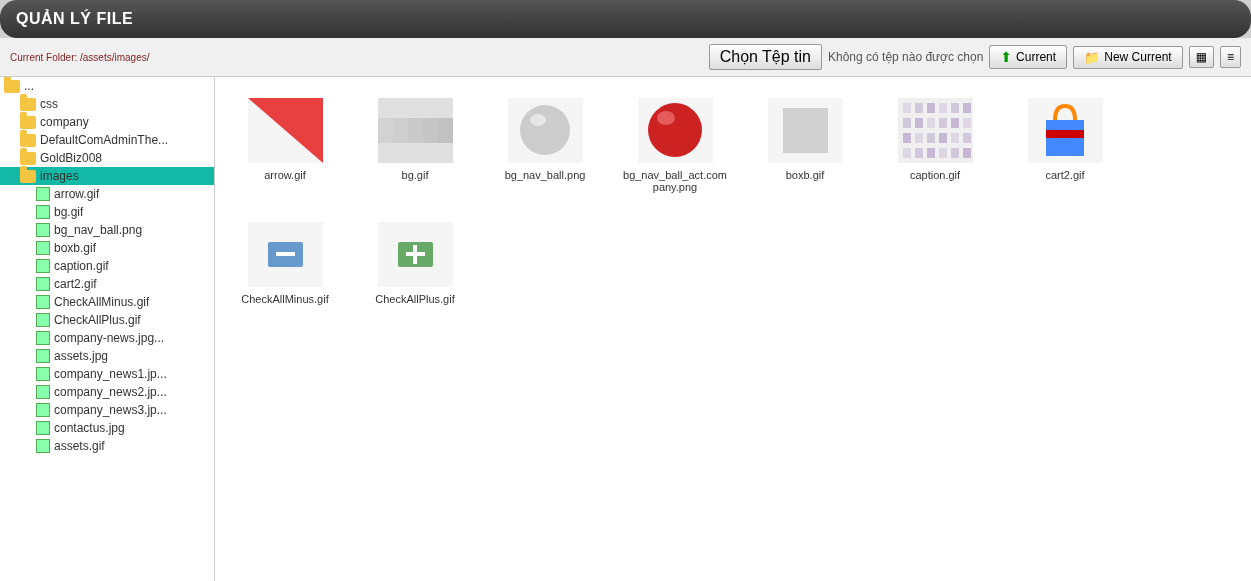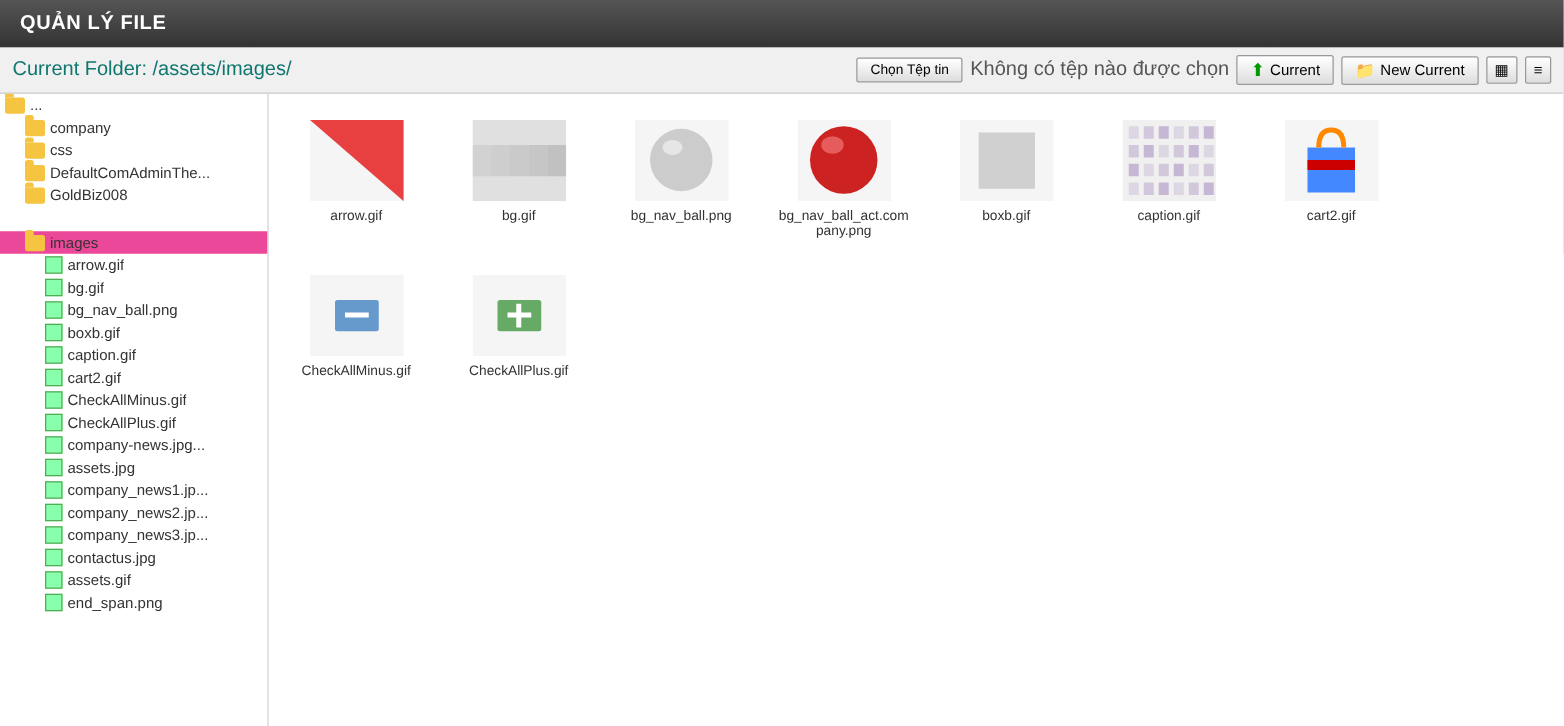--- a/index.html
+++ b/index.html
@@ -6,52 +6,53 @@
     body { font-family: Arial, Tahoma, sans-serif; font-size: 12px; background: #d0d0d0; }
 
     
     #header {
       background: linear-gradient(to bottom, #555, #333);
       color: #fff;
       font-size: 16px;
       font-weight: bold;
       padding: 10px 16px;
       letter-spacing: 0.5px;
+      border-radius: 17px;
     }
 
     
     #toolbar {
       background: #f0f0f0;
       border-bottom: 1px solid #ccc;
       padding: 6px 10px;
       display: flex;
       align-items: center;
       gap: 8px;
     }
     #toolbar .current-folder {
       flex: 1;
-      font-size: 16px;
-      color: #0f766e;
+      font-size: 10px;
+      color: #7f1d1d;
     }
     #toolbar .toolbar-right {
       display: flex;
       align-items: center;
       gap: 6px;
     }
     .btn-choose {
       background: linear-gradient(to bottom, #fff, #ddd);
       border: 1px solid #999;
       padding: 3px 10px;
-      font-size: 11px;
+      font-size: 16px;
       cursor: pointer;
       border-radius: 2px;
     }
     .no-file-text {
       color: #555;
-      font-size: 16px;
+      font-size: 12px;
     }
     .btn-upload {
       background: linear-gradient(to bottom, #fff, #ddd);
       border: 1px solid #999;
       padding: 3px 10px;
       font-size: 12px;
       cursor: pointer;
       border-radius: 2px;
       display: flex;
       align-items: center;
@@ -219,35 +220,35 @@
 
 <div id="main">
   <div id="sidebar">
 
   <div class="tree-item">
         <span class="folder-icon"></span>
         <span class="label">...</span>
       </div>
       <div class="tree-item indent1">
         <span class="folder-icon"></span>
+        <span class="label">css</span>
+      </div>
+      <div class="tree-item indent1">
+        <span class="folder-icon"></span>
         <span class="label">company</span>
       </div>
       <div class="tree-item indent1">
         <span class="folder-icon"></span>
-        <span class="label">css</span>
+        <span class="label">DefaultComAdminThe...</span>
       </div>
       <div class="tree-item indent1">
         <span class="folder-icon"></span>
-        <span class="label">DefaultComAdminThe...</span>
-      </div>
-      <div class="tree-item indent1">
-        <span class="folder-icon"></span>
         <span class="label">GoldBiz008</span>
       </div>
-      <div class="tree-item indent1" style="background: #ec4899; margin-top: 20px;">
+      <div class="tree-item indent1" style="background: #14b8a6;">
         <span class="folder-icon"></span>
         <span class="label">images</span>
       </div>
       <div class="tree-item indent2">
         <span class="file-icon"></span>
         <span class="label">arrow.gif</span>
       </div>
       <div class="tree-item indent2">
         <span class="file-icon"></span>
         <span class="label">bg.gif</span>
@@ -296,24 +297,20 @@
         <span class="file-icon"></span>
         <span class="label">company_news3.jp...</span>
       </div>
       <div class="tree-item indent2">
         <span class="file-icon"></span>
         <span class="label">contactus.jpg</span>
       </div>
       <div class="tree-item indent2">
         <span class="file-icon"></span>
         <span class="label">assets.gif</span>
-      </div>
-      <div class="tree-item indent2">
-        <span class="file-icon"></span>
-        <span class="label">end_span.png</span>
       </div>
     </div>
   <div id="content">
     <div class="file-grid">
 
     <div class="file-cell">
           <div class="file-thumb">
             <svg width="75" height="65">
               <rect x="0" y="0" width="75" height="65" fill="#f5f5f5"></rect>
               <polygon points="0,0 75,0 75,65" fill="#e84040"></polygon>

